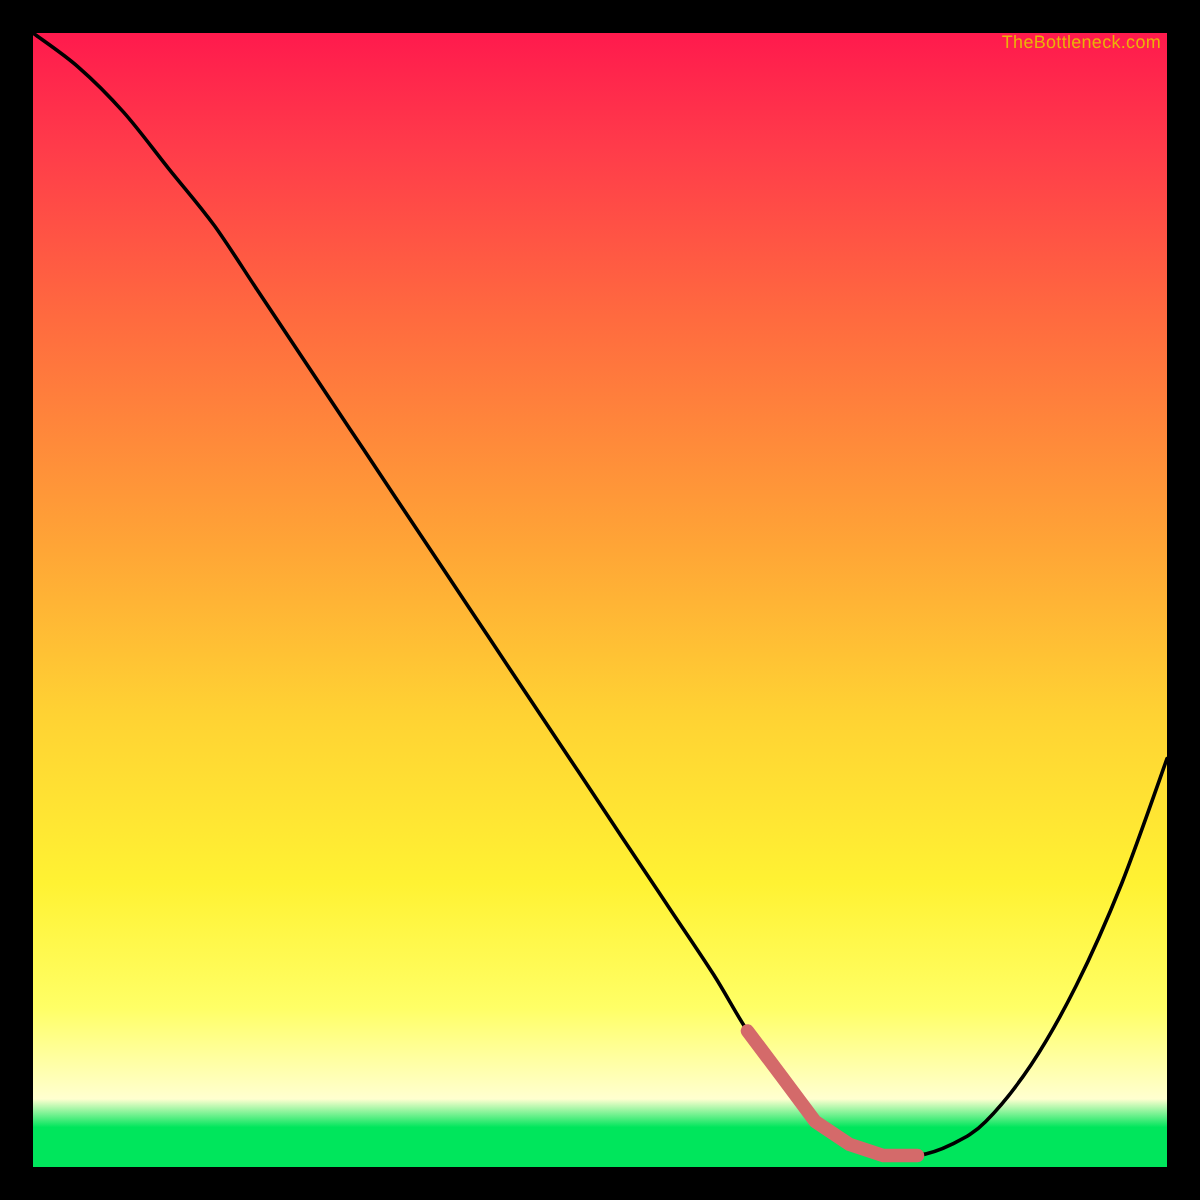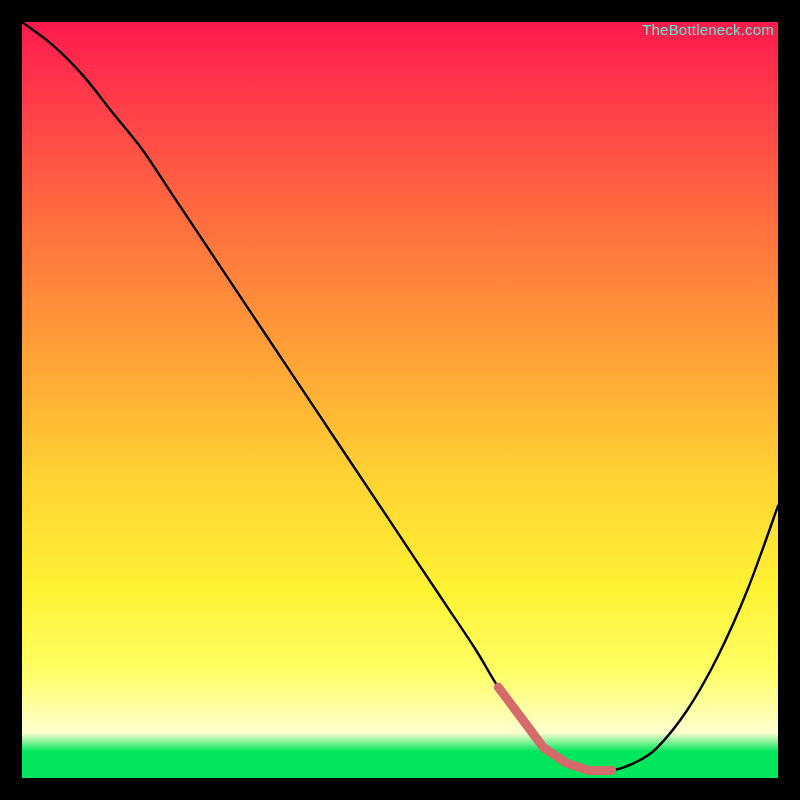--- a/index.html
+++ b/index.html
@@ -41,22 +41,22 @@
       #ffff66 86%,
       #ffffd0 94%,
       #00e65c 96.5%,
       #00e65c 100%
     );
   }
   .watermark {
     position: absolute;
     top: -1px;
     right: 4px;
-    color: #5eead4;
-    font-size: 15px;
+    color: #eab308;
+    font-size: 12px;
     font-weight: 500;
     letter-spacing: 0.2px;
     z-index: 20;
   }
   svg.curve {
     position: absolute;
     left: 0; top: 0;
     width: 756px;
     height: 756px;
     z-index: 10;

